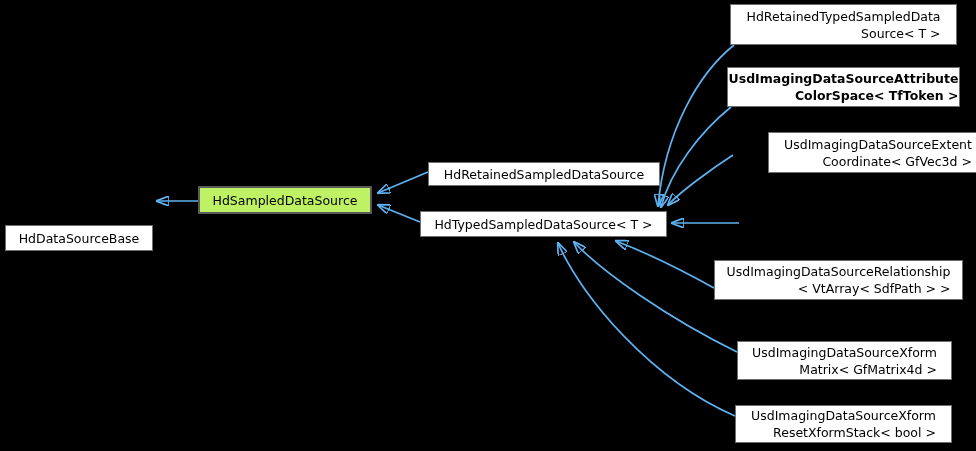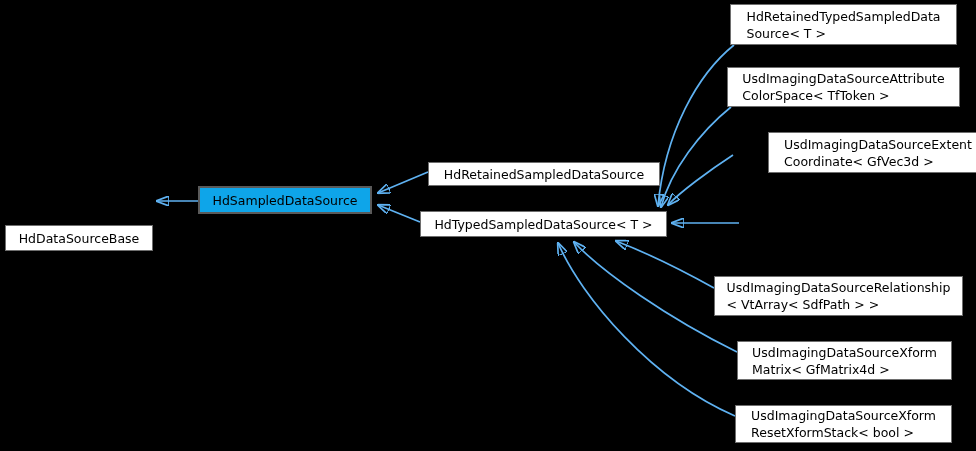--- a/index.html
+++ b/index.html
@@ -29,29 +29,29 @@
     stroke-width: 1.7;
   }
   .node {
     position: absolute;
     box-sizing: border-box;
     background: #ffffff;
     border: 1px solid #6e6e6e;
     color: #000000;
     font-size: 12.5px;
     line-height: 17px;
-    text-align: left;
+    text-align: right;
     white-space: pre-line;
     display: flex;
     align-items: center;
     justify-content: center;
     cursor: pointer;
   }
   .node.highlight {
-    background: #0ea5e9;
+    background: #bef264;
     border: 2px solid #5a5a5a;
     cursor: default;
   }
 </style>
 </head>
 <body>
 
 <div class="canvas">
 
   <svg class="edges" viewBox="0 0 976 451" xmlns="http://www.w3.org/2000/svg">
@@ -76,28 +76,28 @@
 
   <div class="node highlight" style="left:198px; top:186px; width:174px; height:28px;">HdSampledDataSource</div>
 
   <div class="node" style="left:428px; top:162px; width:232px; height:24px;">HdRetainedSampledDataSource</div>
 
   <div class="node" style="left:420px; top:211px; width:247px; height:26px;">HdTypedSampledDataSource&lt; T &gt;</div>
 
   <div class="node" style="left:730px; top:4px; width:227px; height:41px;">HdRetainedTypedSampledData
 Source&lt; T &gt;</div>
 
-  <div class="node" style="left:727px; top:67px; width:233px; height:40px;">UsdImagingDataSourceAttribute
+  <div class="node" style="left:727px; top:67px; width:233px; height:40px;font-weight:bold;">UsdImagingDataSourceAttribute
 ColorSpace&lt; TfToken &gt;</div>
 
   <div class="node" style="left:768px; top:132px; width:220px; height:41px;">UsdImagingDataSourceExtent
 Coordinate&lt; GfVec3d &gt;</div>
 
 
-  <div class="node" style="left:714px; top:276px; width:249px; height:40px;">UsdImagingDataSourceRelationship
+  <div class="node" style="left:714px; top:260px; width:249px; height:40px;">UsdImagingDataSourceRelationship
 &lt; VtArray&lt; SdfPath &gt; &gt;</div>
 
   <div class="node" style="left:737px; top:341px; width:215px; height:39px;">UsdImagingDataSourceXform
 Matrix&lt; GfMatrix4d &gt;</div>
 
   <div class="node" style="left:735px; top:405px; width:217px; height:38px;">UsdImagingDataSourceXform
 ResetXformStack&lt; bool &gt;</div>
 
 </div>
 

